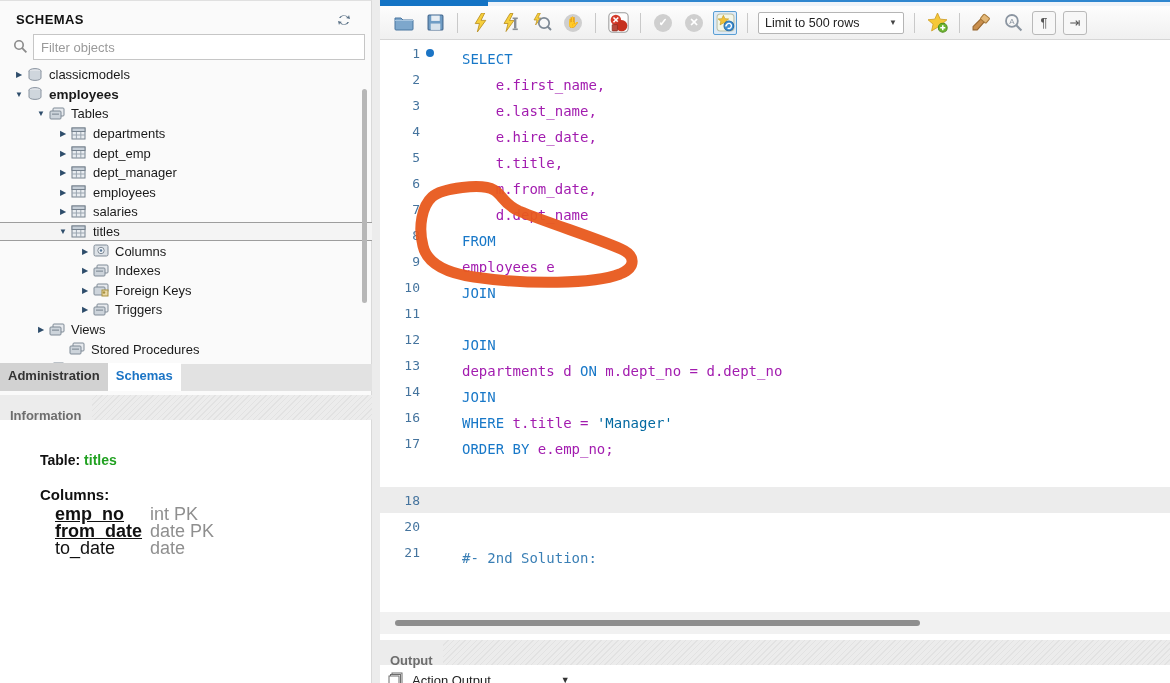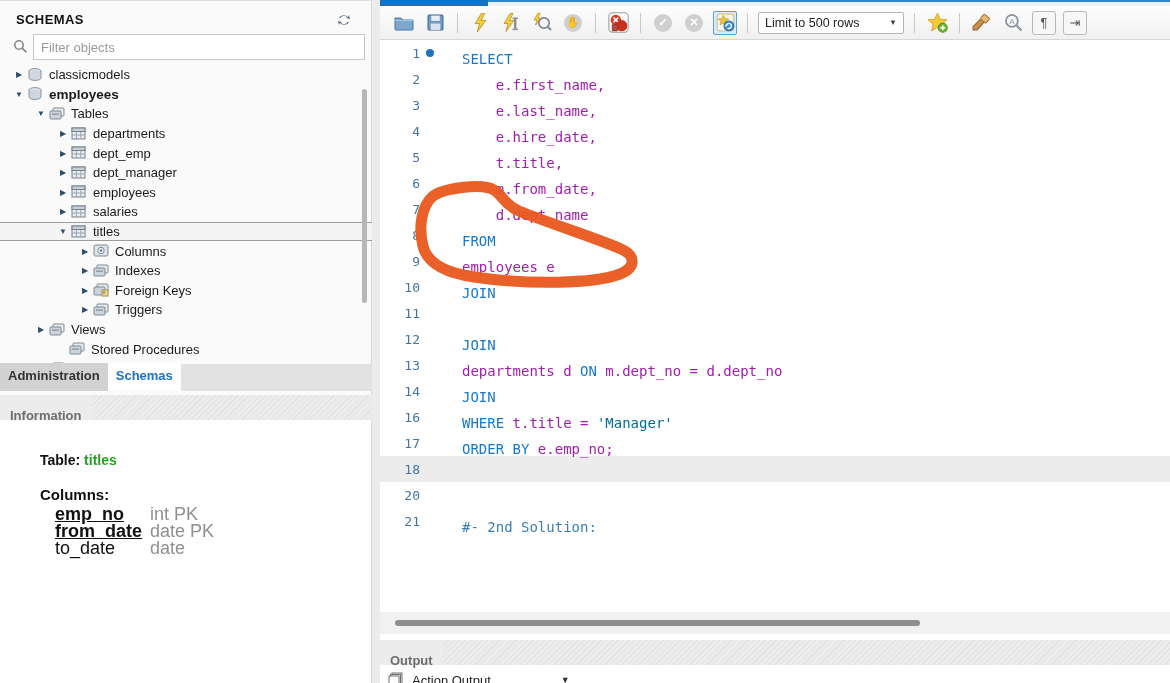--- a/index.html
+++ b/index.html
@@ -56,21 +56,21 @@
     display:flex;align-items:center;justify-content:center;}
   .tb-btn.active{border:1px solid #5a9fd4;background:#ddeaf7;border-radius:2px;}
   .tb-btn.boxed{border:1px solid #b9b9b9;border-radius:3px;background:#f7f7f7;color:#555;font-size:13px;}
   .limit-dd{height:22px;min-width:146px;background:#fff;border:1px solid #b5b5b5;border-radius:2px;display:flex;
     align-items:center;font-size:12.5px;color:#222;padding:0 6px;cursor:pointer;justify-content:space-between;}
   .limit-dd .caret{font-size:8px;color:#444;margin-left:10px;}
 
   .code{position:absolute;left:0;top:40px;width:100%;height:572px;background:#fff;
     font-family:"DejaVu Sans Mono",monospace;font-size:14px;cursor:text;}
   .cline{height:26px;display:flex;align-items:center;white-space:pre;}
-  .cline.hl{background:#ececec;}
+  .cline.hl{background:#ececec;margin-top:31px;}
   .lnum{width:40px;text-align:right;color:#45749e;font-size:13px;flex:0 0 40px;}
   .lmark{width:20px;flex:0 0 20px;display:flex;align-items:center;justify-content:center;}
   .lmark .dot{width:8px;height:8px;border-radius:50%;background:#1b74c5;}
   .ltext{margin-left:22px;color:#1f1f1f;margin-top:12px;}
   .tok.k{color:#1878c8;}
   .tok.s{color:#0369a1;}
   .tok.c{color:#3a7fb5;}
   .tok.p{color:#a21caf;}
 
   .annotation{position:absolute;left:0;top:0;width:790px;height:683px;pointer-events:none;z-index:6;}

